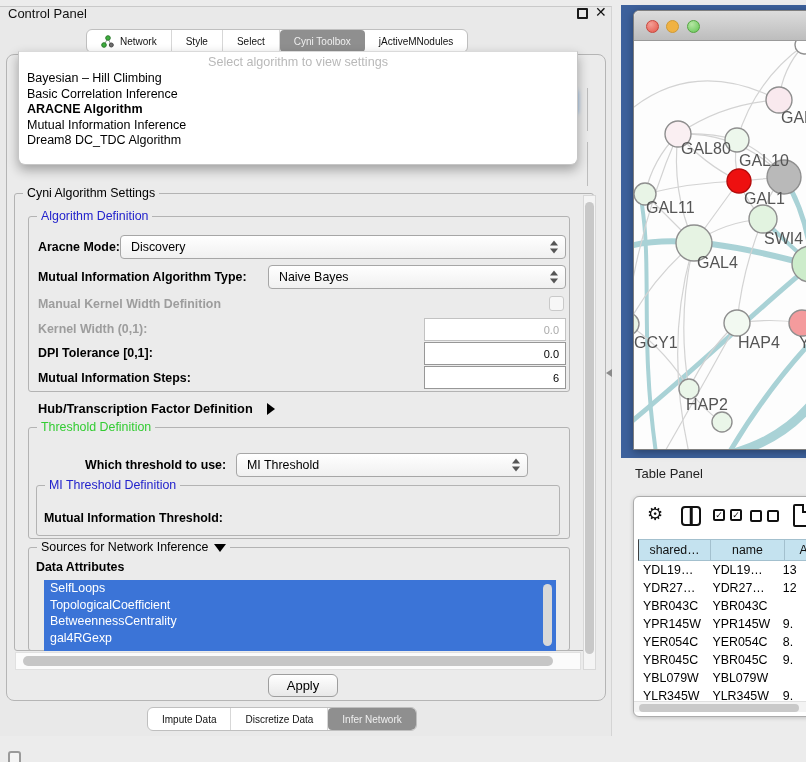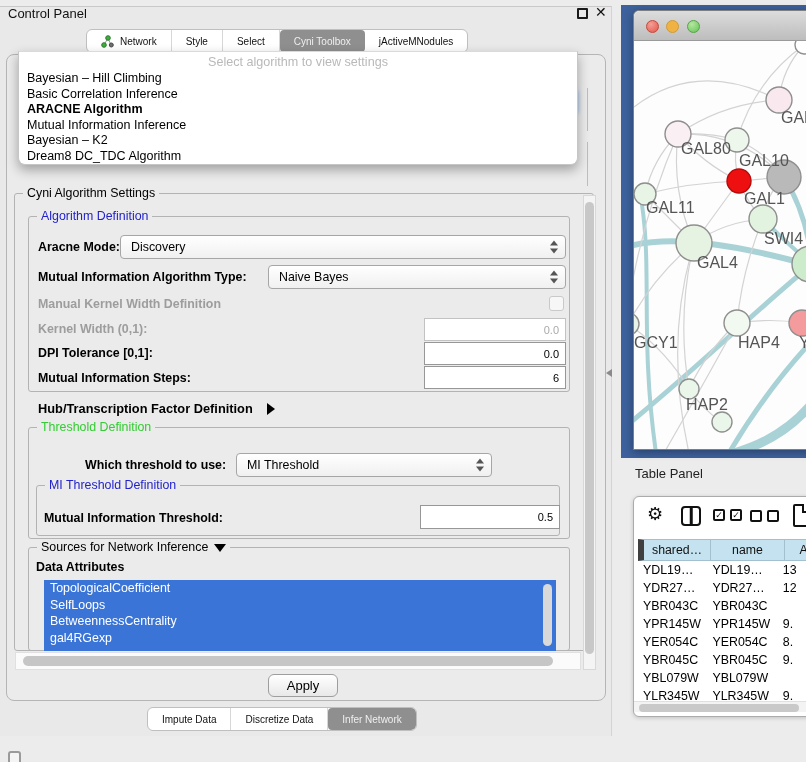--- a/index.html
+++ b/index.html
@@ -80,21 +80,21 @@
   #gear{left:13px;top:8px;font-size:18px;color:#111;line-height:18px;}
   #splitcols{left:47px;top:9px;width:20px;height:20px;border:2.5px solid #111;border-radius:4px;}
   #splitcols:before{content:"";position:absolute;left:50%;top:0;width:2.5px;height:100%;background:#111;transform:translateX(-50%);}
   .cbpair{display:flex;gap:5px;}
   .cb{width:12px;height:12px;border:2px solid #111;border-radius:2px;font-size:9px;font-weight:700;display:flex;align-items:center;justify-content:center;color:#111;background:#fff;}
   #fileico{left:159px;top:7px;width:18px;height:23px;border:2.5px solid #111;border-radius:2px;background:#fff;}
   #fileico:before{content:"";position:absolute;right:-2px;top:-2px;width:7px;height:7px;background:#fff;border-left:2.5px solid #111;border-bottom:2.5px solid #111;}
 
   #thead{position:absolute;left:4px;top:42px;display:flex;height:22px;}
   .th{background:#c4e2ef;border:1px solid #a3c0ce;border-left:none;font-size:12.3px;color:#111;display:flex;align-items:center;justify-content:center;cursor:pointer;white-space:nowrap;overflow:hidden;}
-  .th:first-child{border-left:6px solid #404040;}
+  .th:first-child{border-left:1px solid #404040;}
   #tbody{position:absolute;left:4px;top:64px;width:176px;overflow:hidden;height:142px;}
   .tr{display:flex;height:18px;cursor:pointer;}
   .td{font-size:12.4px;color:#000;padding-left:5px;white-space:nowrap;overflow:hidden;display:flex;align-items:center;}
   #tscroll{position:absolute;left:0;bottom:4px;width:100%;height:11px;background:#f3f3f3;border-top:1px solid #e0e0e0;}
   #tscroll .sb-thumb{left:5px;top:1.5px;width:160px;height:8px;background:#c9c9c9;}
 
   #divider-arrow{left:606px;top:369px;width:0;height:0;border-top:4px solid transparent;border-bottom:4px solid transparent;border-right:6px solid #8a8a8a;cursor:pointer;}
   #corner-ico{left:8px;top:751px;width:13px;height:14px;border:2px solid #9a9a9a;border-radius:3px;background:#f4f4f4;}
 </style>
 </head>
@@ -138,21 +138,20 @@
   <div class="abs vline" style="left:587px;top:88px;height:43px;"></div>
   <div class="abs vline" style="left:587px;top:142px;height:44px;"></div>
 
   <div class="abs" id="popup">
     <div class="abs" id="popup-ph">Select algorithm to view settings</div>
     <div class="abs" id="popup-items">
         <div class="dd-item">Bayesian – Hill Climbing</div>
         <div class="dd-item">Basic Correlation Inference</div>
         <div class="dd-item bold">ARACNE Algorithm</div>
         <div class="dd-item">Mutual Information Inference</div>
-        <div class="dd-item">Bayesian – K2</div>
         <div class="dd-item">Dream8 DC_TDC Algorithm</div>
       </div>
   </div>
 
   <div class="abs group" style="left:14px;top:193px;width:580px;height:458px;">
     <span class="gtitle">Cyni Algorithm Settings</span>
   </div>
 
   <div class="abs group" style="left:28px;top:216px;width:542px;height:176px;">
     <span class="gtitle blue">Algorithm Definition</span>
@@ -184,38 +183,37 @@
 
   <div class="abs" style="left:38px;top:399px;">
     <span class="lbl" style="font-size:12.8px;">Hub/Transcription Factor Definition</span>
     <span class="tri-right"></span>
   </div>
 
   <div class="abs group" style="left:28px;top:427px;width:542px;height:112px;">
     <span class="gtitle green">Threshold Definition</span>
   </div>
   <div class="abs lbl" style="left:85px;top:458px;">Which threshold to use:</div>
-  <div class="combo" style="left:236px;top:453px;width:256px;height:24px;">
+  <div class="combo" style="left:236px;top:453px;width:292px;height:24px;">
     <span>MI Threshold</span>
     <span class="spin"></span>
   </div>
 
   <div class="abs group" style="left:36px;top:485px;width:524px;height:51px;">
     <span class="gtitle blue">MI Threshold Definition</span>
   </div>
   <div class="abs lbl" style="left:44px;top:511px;">Mutual Information Threshold:</div>
-  <div class="field" style="left:420px;top:505px;width:140px;height:24px;">0.5</div>
 
   <div class="abs group" style="left:28px;top:547px;width:542px;height:104px;">
     <span class="gtitle"><span>Sources for Network Inference</span><span class="tri-down"></span></span>
   </div>
   <div class="abs lbl" style="left:36px;top:560px;">Data Attributes</div>
   <div class="abs" id="attr-list" style="left:44px;top:580px;width:512px;height:71px;">
+      <div class="attr-item">SelfLoops</div>
       <div class="attr-item">TopologicalCoefficient</div>
-      <div class="attr-item">SelfLoops</div>
       <div class="attr-item">BetweennessCentrality</div>
       <div class="attr-item">gal4RGexp</div>
     </div>
   <div class="abs sb-thumb" style="left:543px;top:584px;width:9px;height:62px;background:#d9d9d9;"></div>
 
   <div class="abs sb-v" style="left:583px;top:195px;width:13px;height:475px;">
     <div class="sb-thumb" style="left:1px;top:6px;width:9px;height:452px;"></div>
   </div>
   <div class="abs" id="hstrip" style="left:15px;top:652px;width:566px;height:18px;">
     <div class="sb-thumb" style="left:7px;top:3px;width:530px;height:10px;background:#c6c6c6;"></div>

